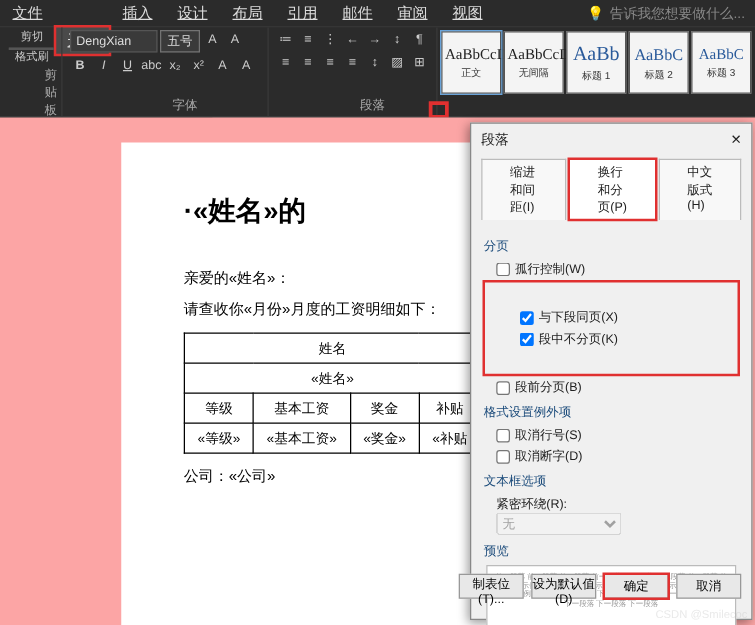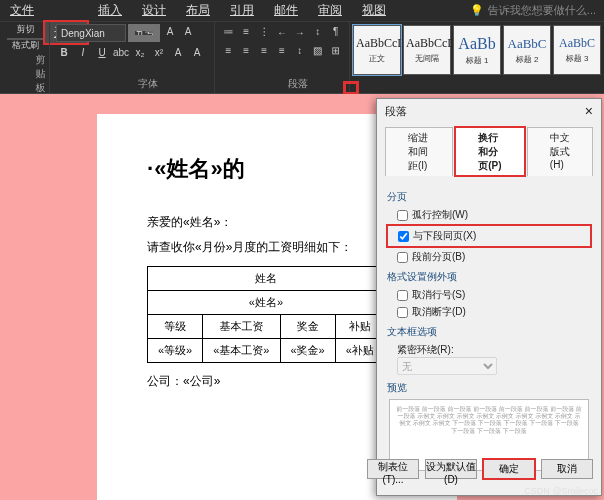--- a/index.html
+++ b/index.html
@@ -15,21 +15,21 @@
 
 .ribbon { height: 72px; background: #2b2b2b; display: flex; border-bottom: 1px solid #444; }
 .ribbon-group { border-right: 1px solid #3a3a3a; padding: 2px 6px 0 6px; display: flex; flex-direction: column; }
 .ribbon-group-label { text-align: center; font-size: 10px; color: #aaa; margin-top: auto; padding: 2px 0; margin-left: 32px; }
 .clipboard-group { width: 50px; align-items: center; }
 .paste-btn { width: 36px; height: 40px; background: #3a3a3a; border: 1px solid #555; margin-top: 2px; }
 .clip-small { font-size: 9px; color: #ccc; line-height: 1.3; text-align: left; margin-left: 2px;}
 .font-group { width: 165px; }
 .font-row1 { display: flex; gap: 2px; margin-bottom: 3px; }
 .font-name { width: 70px; height: 18px; background: #3a3a3a; border: 1px solid #555; color: #ddd; font-size: 10px; padding: 0 4px; }
-.font-size { width: 32px; height: 18px; background: #3a3a3a; border: 7px solid #737373; color: #ddd; font-size: 10px; text-align: center; }
+.font-size { width: 32px; height: 18px; background: #3a3a3a; border: 1px solid #737373; color: #ddd; font-size: 10px; text-align: center; }
 .ribbon-btn { width: 16px; height: 16px; color: #ccc; font-size: 10px; text-align: center; line-height: 16px; }
 .font-row2 { display: flex; gap: 3px; align-items: center; }
 .para-group { width: 135px; }
 .para-row { display: flex; gap: 3px; margin-bottom: 3px; }
 .styles-group { flex: 1; display: flex; flex-direction: row; padding: 3px; gap: 2px; overflow: hidden; }
 .style-box { width: 48px; height: 50px; border: 1px solid #555; background: #f4f4f4; color: #333; font-size: 8px; text-align: center; display: flex; flex-direction: column; justify-content: center; padding: 2px; }
 .style-box .preview { font-size: 12px; color: #222; margin-bottom: 2px; font-family: serif;}
 .style-box.active { outline: 1px solid #6aa3d8; }
 
 .dialog-launcher { position: absolute; top: 82px; left: 344px; width: 14px; height: 12px; border: 2px solid #e03030; }
@@ -42,21 +42,21 @@
 .doc-line { margin-bottom: 8px; }
 table.doc-table { border-collapse: collapse; margin: 10px 0; font-size: 11px; }
 .doc-table td { border: 1px solid #000; padding: 4px 10px; text-align: center; min-width: 40px; }
 
 
 .dialog { position: absolute; top: 98px; right: 2px; width: 226px; height: 398px; background: #f0f0f0; border: 1px solid #888; color: #222; font-size: 11px; box-shadow: -2px 2px 8px rgba(0,0,0,.4); }
 .dlg-title { height: 24px; display: flex; align-items: center; padding: 0 8px; font-size: 11px; }
 .dlg-close { margin-left: auto; font-size: 14px; cursor: pointer; }
 .dlg-tabs { padding: 4px 8px 0 8px; display: flex; gap: 2px; font-size: 10px; }
 .dlg-tab { padding: 3px 22px; border: 1px solid #bbb; border-bottom: none; background: #f8f8f8; cursor: pointer; }
-.dlg-tab.active { background: #fff; font-weight: bold; }
+.dlg-tab.active { background: #fff; }
 .dlg-body { padding: 8px 10px; font-size: 10px; }
 .dlg-section-title { color: #1a4a7a; margin: 6px 0 4px 0; font-size: 10px; }
 .chk-row { display: flex; align-items: center; gap: 4px; margin: 3px 0 3px 10px; font-size: 10px; }
 .chk-row input { width: 11px; height: 11px; }
 .select-row { margin: 2px 0 2px 10px; }
 .select-row select { width: 100px; font-size: 10px; height: 18px; }
 .preview-box { border: 1px solid #bbb; height: 72px; margin: 4px 2px; background: #fff; padding: 6px; font-size: 6px; color: #999; line-height: 1.2; overflow: hidden; text-align: center;}
 .dlg-buttons { position: absolute; bottom: 16px; left: 0; right: 0; display: flex; justify-content: flex-end; gap: 6px; padding: 0 8px; }
 .dlg-btn { min-width: 52px; height: 20px; border: 1px solid #999; background: #e8e8e8; font-size: 10px; cursor: pointer; }
 .dlg-btn.left { margin-right: auto; }
@@ -195,24 +195,28 @@
     <div class="dlg-tab">缩进和间距(I)</div>
     <div class="dlg-tab active hl-red">换行和分页(P)</div>
     <div class="dlg-tab">中文版式(H)</div>
   </div>
   <div class="dlg-body">
     <div class="dlg-section-title">分页</div>
     <label class="chk-row">
         <input type="checkbox" style="">
         <span>孤行控制(W)</span>
       </label>
-    <div class="hl-red" style="padding:1px;">
+    <div class="hl-red" style="padding:19px;">
       <label class="chk-row">
           <input type="checkbox" checked="" style="">
           <span>与下段同页(X)</span>
+        </label>
+      <label class="chk-row">
+          <input type="checkbox" checked="" style="">
+          <span>段中不分页(K)</span>
         </label>
     </div>
     <label class="chk-row">
         <input type="checkbox" style="">
         <span>段前分页(B)</span>
       </label>
 
     <div class="dlg-section-title">格式设置例外项</div>
     <label class="chk-row">
         <input type="checkbox" style="">

